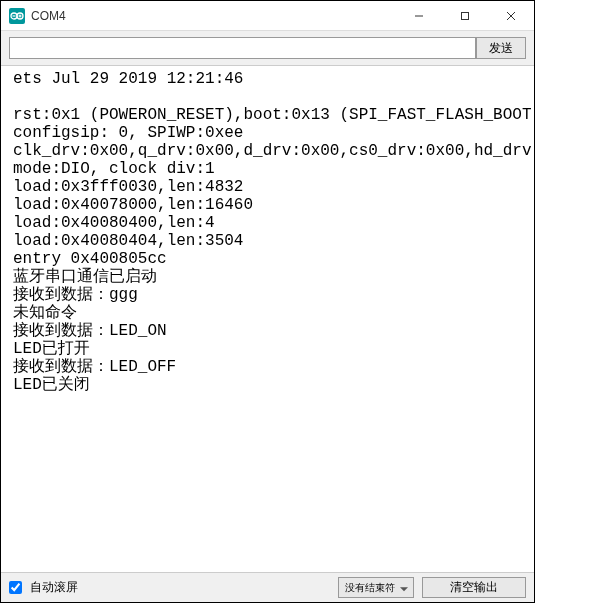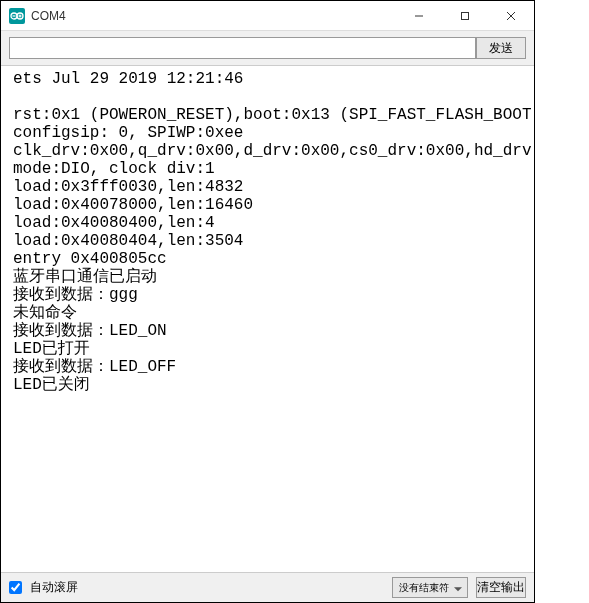--- a/index.html
+++ b/index.html
@@ -137,21 +137,21 @@
       transform: translateY(-20%);
       border-left: 4px solid transparent;
       border-right: 4px solid transparent;
       border-top: 4px solid #555;
     }
     .clear-btn {
       height: 21px;
       border: 1px solid #999;
       background: #e8e8e8;
       font-size: 12px;
-      padding: 0 0;
+      padding: 0 27px;
       cursor: pointer;
       font-family: Liberation Mono, monospace;
     }
     .mono-label {
       font-family: Consolas, "Courier New", monospace;
     }
   </style>
 </head>
 <body>
 

